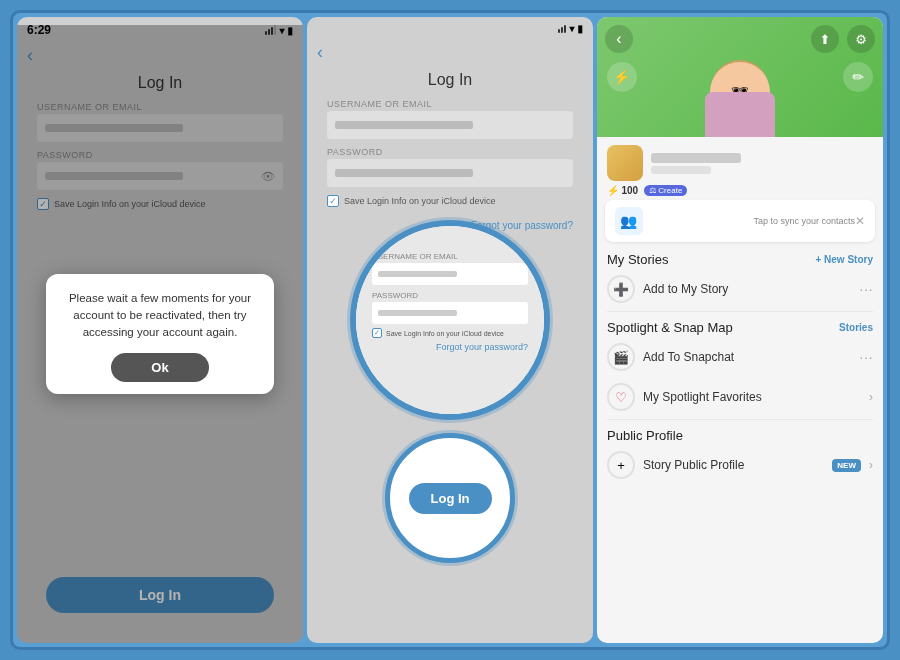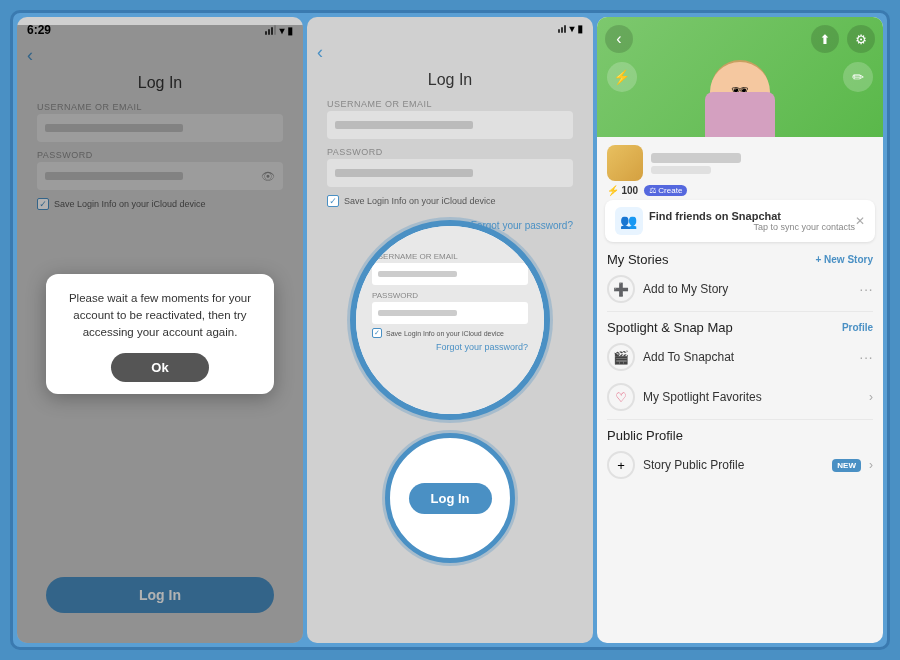--- a/index.html
+++ b/index.html
@@ -634,40 +634,39 @@
         <div class="zodiac-badge">
           <span>⚖</span>
           <span>Create</span>
         </div>
       </div>
     </div>
 
     <div class="find-friends-banner">
       <div class="find-friends-icon">👥</div>
       <div class="find-friends-text">
-        <div class="find-friends-title">Find friends on Snapchat</div>
         <div class="find-friends-sub">Tap to sync your contacts</div>
       </div>
       <span class="close-x">✕</span>
     </div>
 
     <div class="section-header">
       <span class="section-title">My Stories</span>
       <span class="section-action">+ New Story</span>
     </div>
     <div class="list-item">
       <div class="list-icon">➕</div>
       <span class="list-text">Add to My Story</span>
       <span class="list-dots">···</span>
     </div>
     <div class="divider"></div>
 
     <div class="section-header">
       <span class="section-title">Spotlight &amp; Snap Map</span>
-      <span class="section-action" style="display:flex;align-items:center;gap:2px;">Profile</span>
+      <span class="section-action" style="display:flex;align-items:center;gap:2px;">Stories</span>
     </div>
     <div class="list-item">
       <div class="list-icon" style="color:#f0a000;">🎬</div>
       <span class="list-text">Add To Snapchat</span>
       <span class="list-dots">···</span>
     </div>
     <div class="list-item">
       <div class="list-icon" style="color:#e05070;">♡</div>
       <span class="list-text">My Spotlight Favorites</span>
       <span class="list-arrow">›</span>

